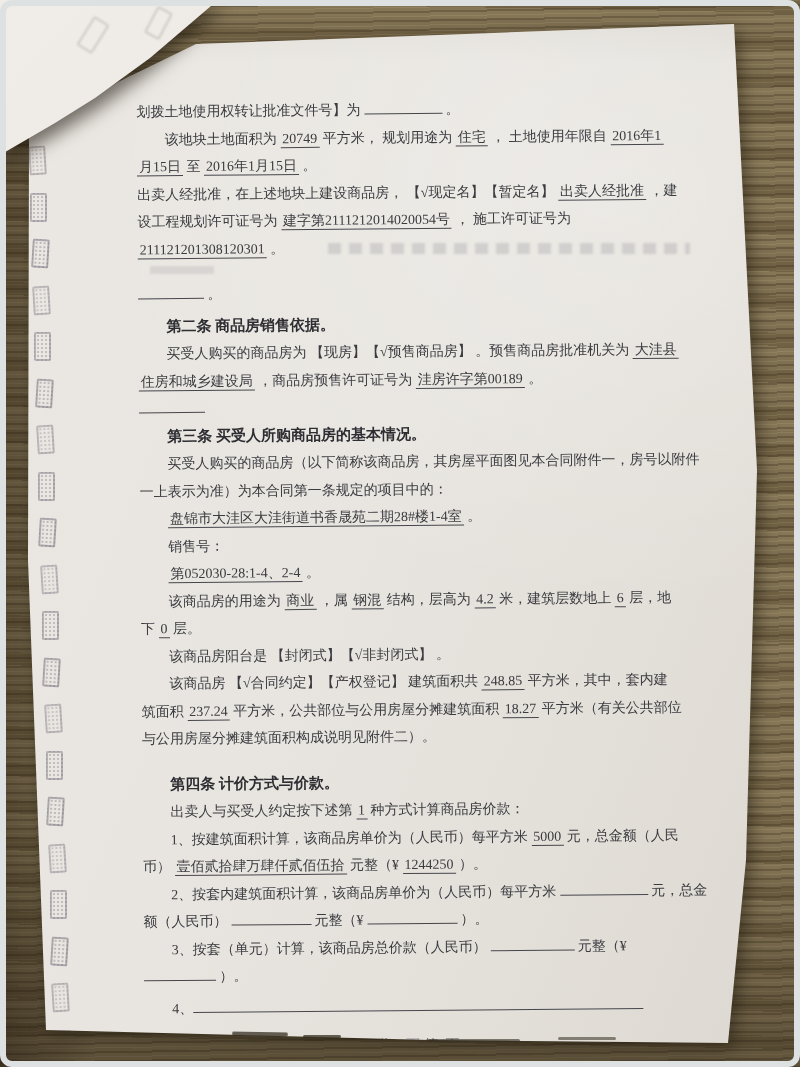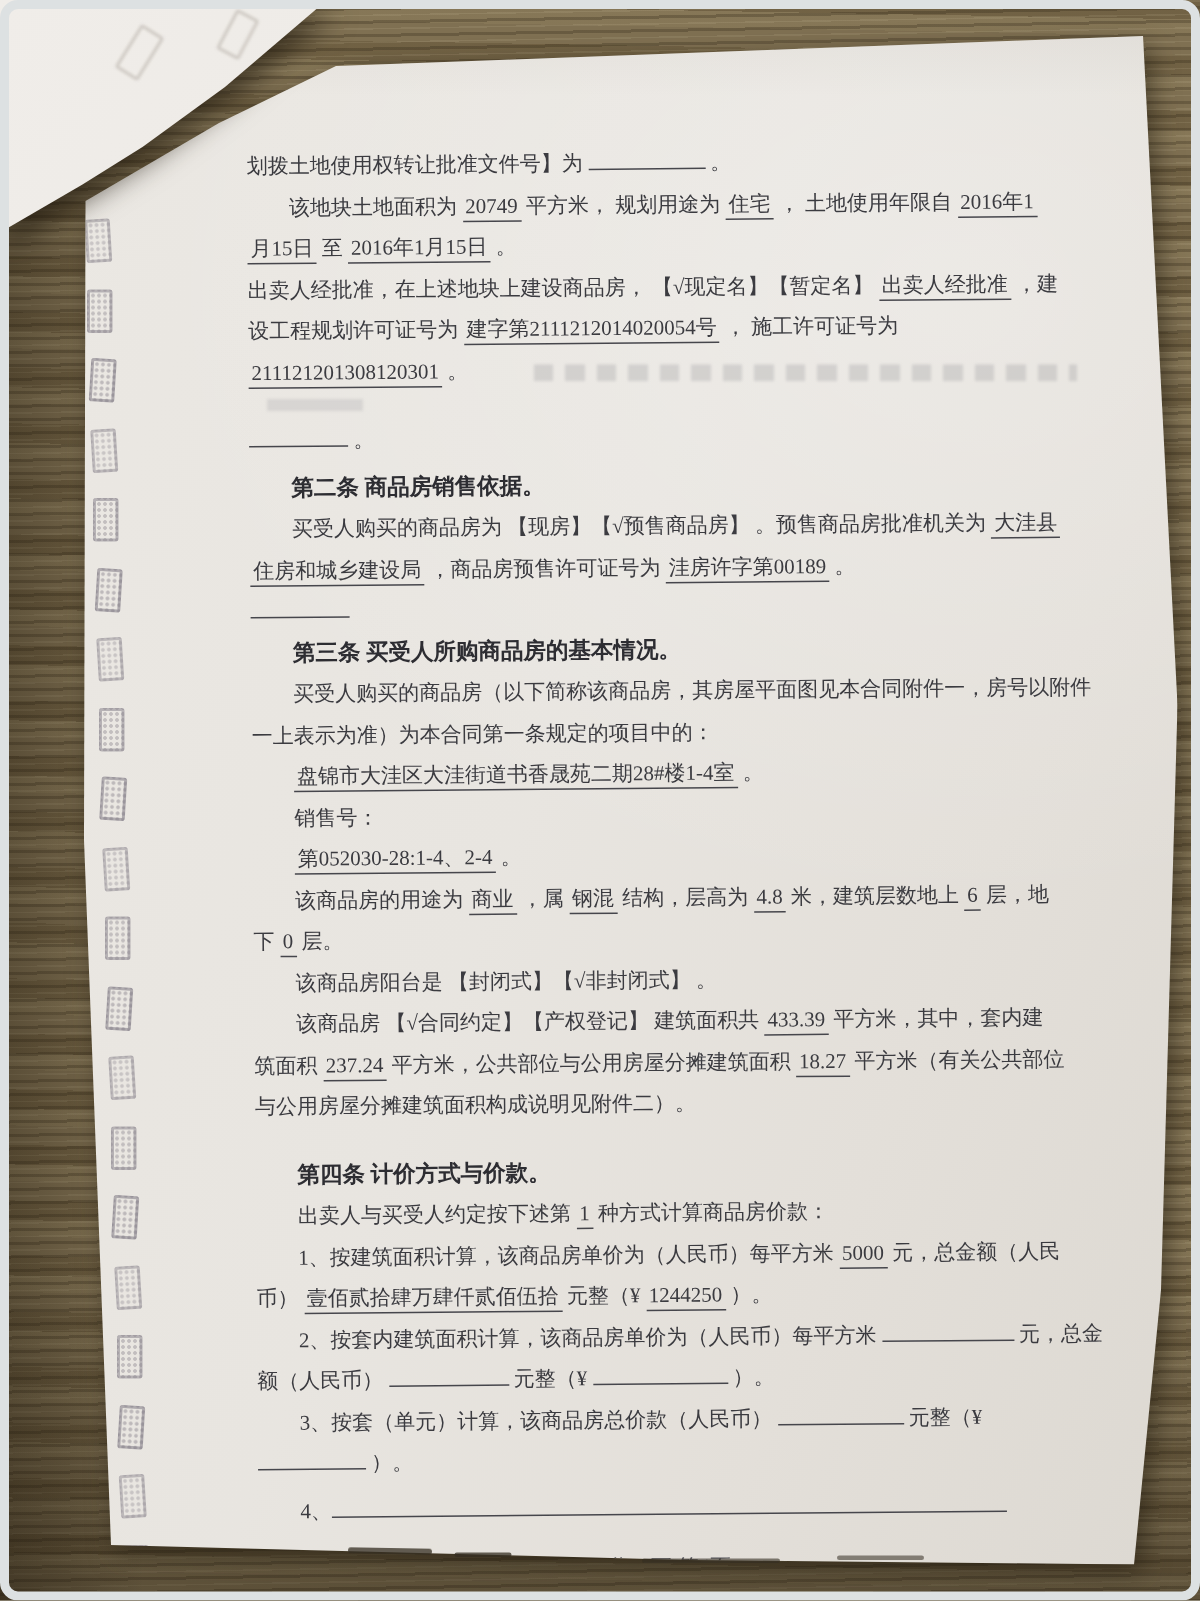--- a/index.html
+++ b/index.html
@@ -10,21 +10,21 @@
       linear-gradient(to right, rgba(25,18,8,.38), rgba(25,18,8,0) 12%),
       linear-gradient(to bottom, rgba(25,18,8,0) 78%, rgba(25,18,8,.34)),
       repeating-linear-gradient(179deg,
         rgba(46,36,20,.28) 0 2px, rgba(0,0,0,0) 2px 5px,
         rgba(236,224,190,.10) 5px 6px, rgba(0,0,0,0) 6px 9px),
       repeating-linear-gradient(181deg,
         rgba(84,68,40,.32) 0 13px, rgba(158,142,104,.22) 13px 24px,
         rgba(0,0,0,0) 24px 37px),
       #7f7052;}
   
-  .page-wrap{position:absolute;inset:0;filter:drop-shadow(4px 6px 9px rgba(30,23,12,.55));margin-left:28px;}
+  .page-wrap{position:absolute;inset:0;filter:drop-shadow(4px 6px 9px rgba(30,23,12,.55));}
   .page{position:absolute;inset:0;
     clip-path:polygon(196px 44px,734px 24px,757px 470px,746px 860px,728px 1043px,
                       430px 1040px,46px 1030px,28px 560px,29px 134px,118px 82px);
     background:
       radial-gradient(900px 700px at 78% 18%, rgba(255,255,255,.25), rgba(0,0,0,0) 60%),
       linear-gradient(to bottom, rgba(120,110,95,.10), rgba(0,0,0,0) 6%),
       linear-gradient(112deg,#ebe8e3 0%,#e8e5e0 45%,#e3dfd9 72%,#dcd8d1 100%);}
   
   .seal{position:absolute;width:13px;height:25px;border:2px solid rgba(118,112,124,.50);
     border-radius:2px;
@@ -92,24 +92,24 @@
             <div class="line ind b g4"><span>第二条 商品房销售依据。</span></div>
             <div class="line ind"><span>买受人购买的商品房为 【现房】【√预售商品房】 。预售商品房批准机关为 </span><span class="u">大洼县</span></div>
             <div class="line"><span class="u">住房和城乡建设局</span><span> ，商品房预售许可证号为 </span><span class="u">洼房许字第00189</span><span> 。</span></div>
             <div class="line"><span class="blank" style="width: 66px;"></span></div>
             <div class="line ind b"><span>第三条 买受人所购商品房的基本情况。</span></div>
             <div class="line ind"><span>买受人购买的商品房（以下简称该商品房，其房屋平面图见本合同附件一，房号以附件</span></div>
             <div class="line"><span>一上表示为准）为本合同第一条规定的项目中的：</span></div>
             <div class="line ind"><span class="u">盘锦市大洼区大洼街道书香晟苑二期28#楼1-4室</span><span> 。</span></div>
             <div class="line ind"><span>销售号：</span></div>
             <div class="line ind"><span class="u">第052030-28:1-4、2-4</span><span> 。</span></div>
-            <div class="line ind"><span>该商品房的用途为 </span><span class="u">商业</span><span> ，属 </span><span class="u">钢混</span><span> 结构，层高为 </span><span class="u">4.8</span><span> 米，建筑层数地上 </span><span class="u">6</span><span> 层，地</span></div>
+            <div class="line ind"><span>该商品房的用途为 </span><span class="u">商业</span><span> ，属 </span><span class="u">钢混</span><span> 结构，层高为 </span><span class="u">4.2</span><span> 米，建筑层数地上 </span><span class="u">6</span><span> 层，地</span></div>
             <div class="line"><span>下 </span><span class="u">0</span><span> 层。</span></div>
             <div class="line ind"><span>该商品房阳台是 【封闭式】【√非封闭式】 。</span></div>
-            <div class="line ind"><span>该商品房 【√合同约定】【产权登记】 建筑面积共 </span><span class="u">433.39</span><span> 平方米，其中，套内建</span></div>
+            <div class="line ind"><span>该商品房 【√合同约定】【产权登记】 建筑面积共 </span><span class="u">248.85</span><span> 平方米，其中，套内建</span></div>
             <div class="line"><span>筑面积 </span><span class="u">237.24</span><span> 平方米，公共部位与公用房屋分摊建筑面积 </span><span class="u">18.27</span><span> 平方米（有关公共部位</span></div>
             <div class="line"><span>与公用房屋分摊建筑面积构成说明见附件二）。</span></div>
             <div class="line ind b g18"><span>第四条 计价方式与价款。</span></div>
             <div class="line ind"><span>出卖人与买受人约定按下述第 </span><span class="u">1</span><span> 种方式计算商品房价款：</span></div>
             <div class="line ind"><span>1、按建筑面积计算，该商品房单价为（人民币）每平方米 </span><span class="u">5000</span><span> 元，总金额（人民</span></div>
             <div class="line"><span>币） </span><span class="u">壹佰贰拾肆万肆仟贰佰伍拾</span><span> 元整（¥ </span><span class="u">1244250</span><span> ）。</span></div>
             <div class="line ind"><span>2、按套内建筑面积计算，该商品房单价为（人民币）每平方米 </span><span class="blank" style="width: 88px;"></span><span> 元，总金</span></div>
             <div class="line"><span>额（人民币） </span><span class="blank" style="width: 80px;"></span><span> 元整（¥ </span><span class="blank" style="width: 90px;"></span><span> ）。</span></div>
             <div class="line ind"><span>3、按套（单元）计算，该商品房总价款（人民币） </span><span class="blank" style="width: 84px;"></span><span> 元整（¥</span></div>
             <div class="line"><span class="blank" style="width: 72px;"></span><span> ）。</span></div>

